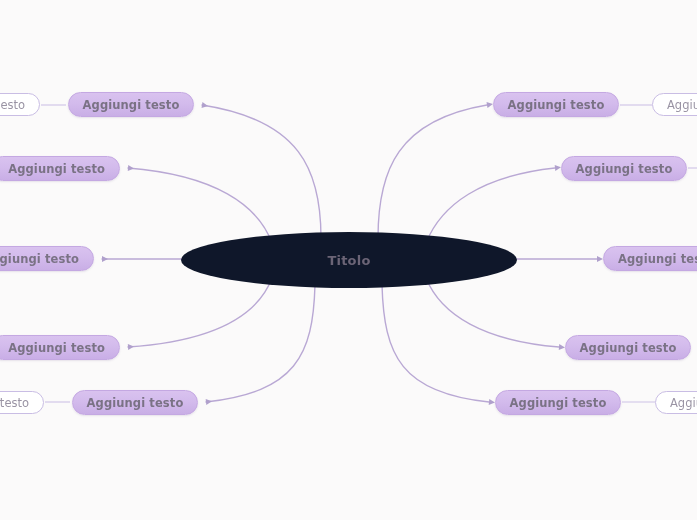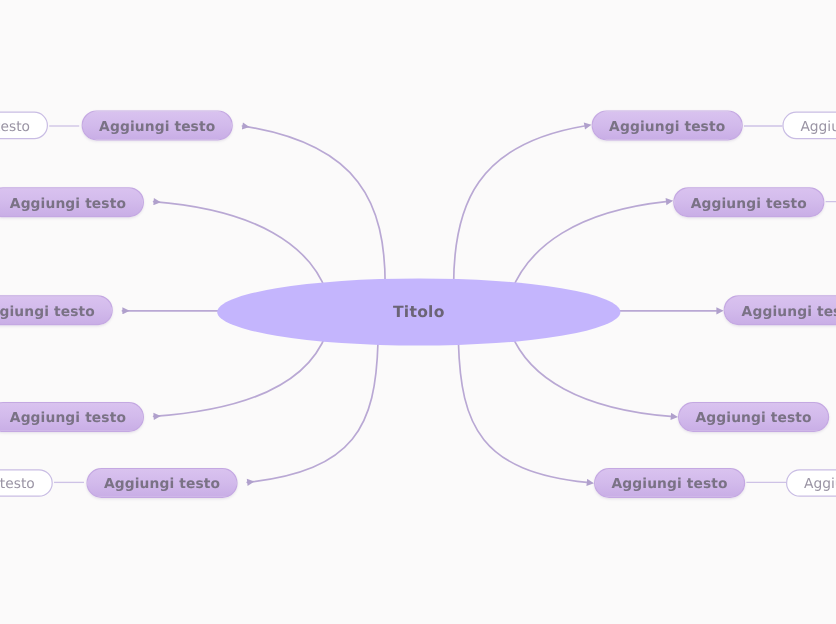--- a/index.html
+++ b/index.html
@@ -33,21 +33,21 @@
     box-sizing: border-box;
     display: flex;
     align-items: center;
     justify-content: center;
     white-space: nowrap;
     z-index: 5;
   }
   
   .node-root {
     border-radius: 50%;
-    background: #c4b5fd;
+    background: #0f172a;
     color: #6b6476;
     font-weight: bold;
     font-size: 13px;
     letter-spacing: 0.2px;
   }
   
   .node-branch {
     border-radius: 13px;
     background: linear-gradient(to bottom, #d9c2ef 0%, #d3bbec 45%, #c9aee6 100%);
     border: 1px solid #c4a8e2;

